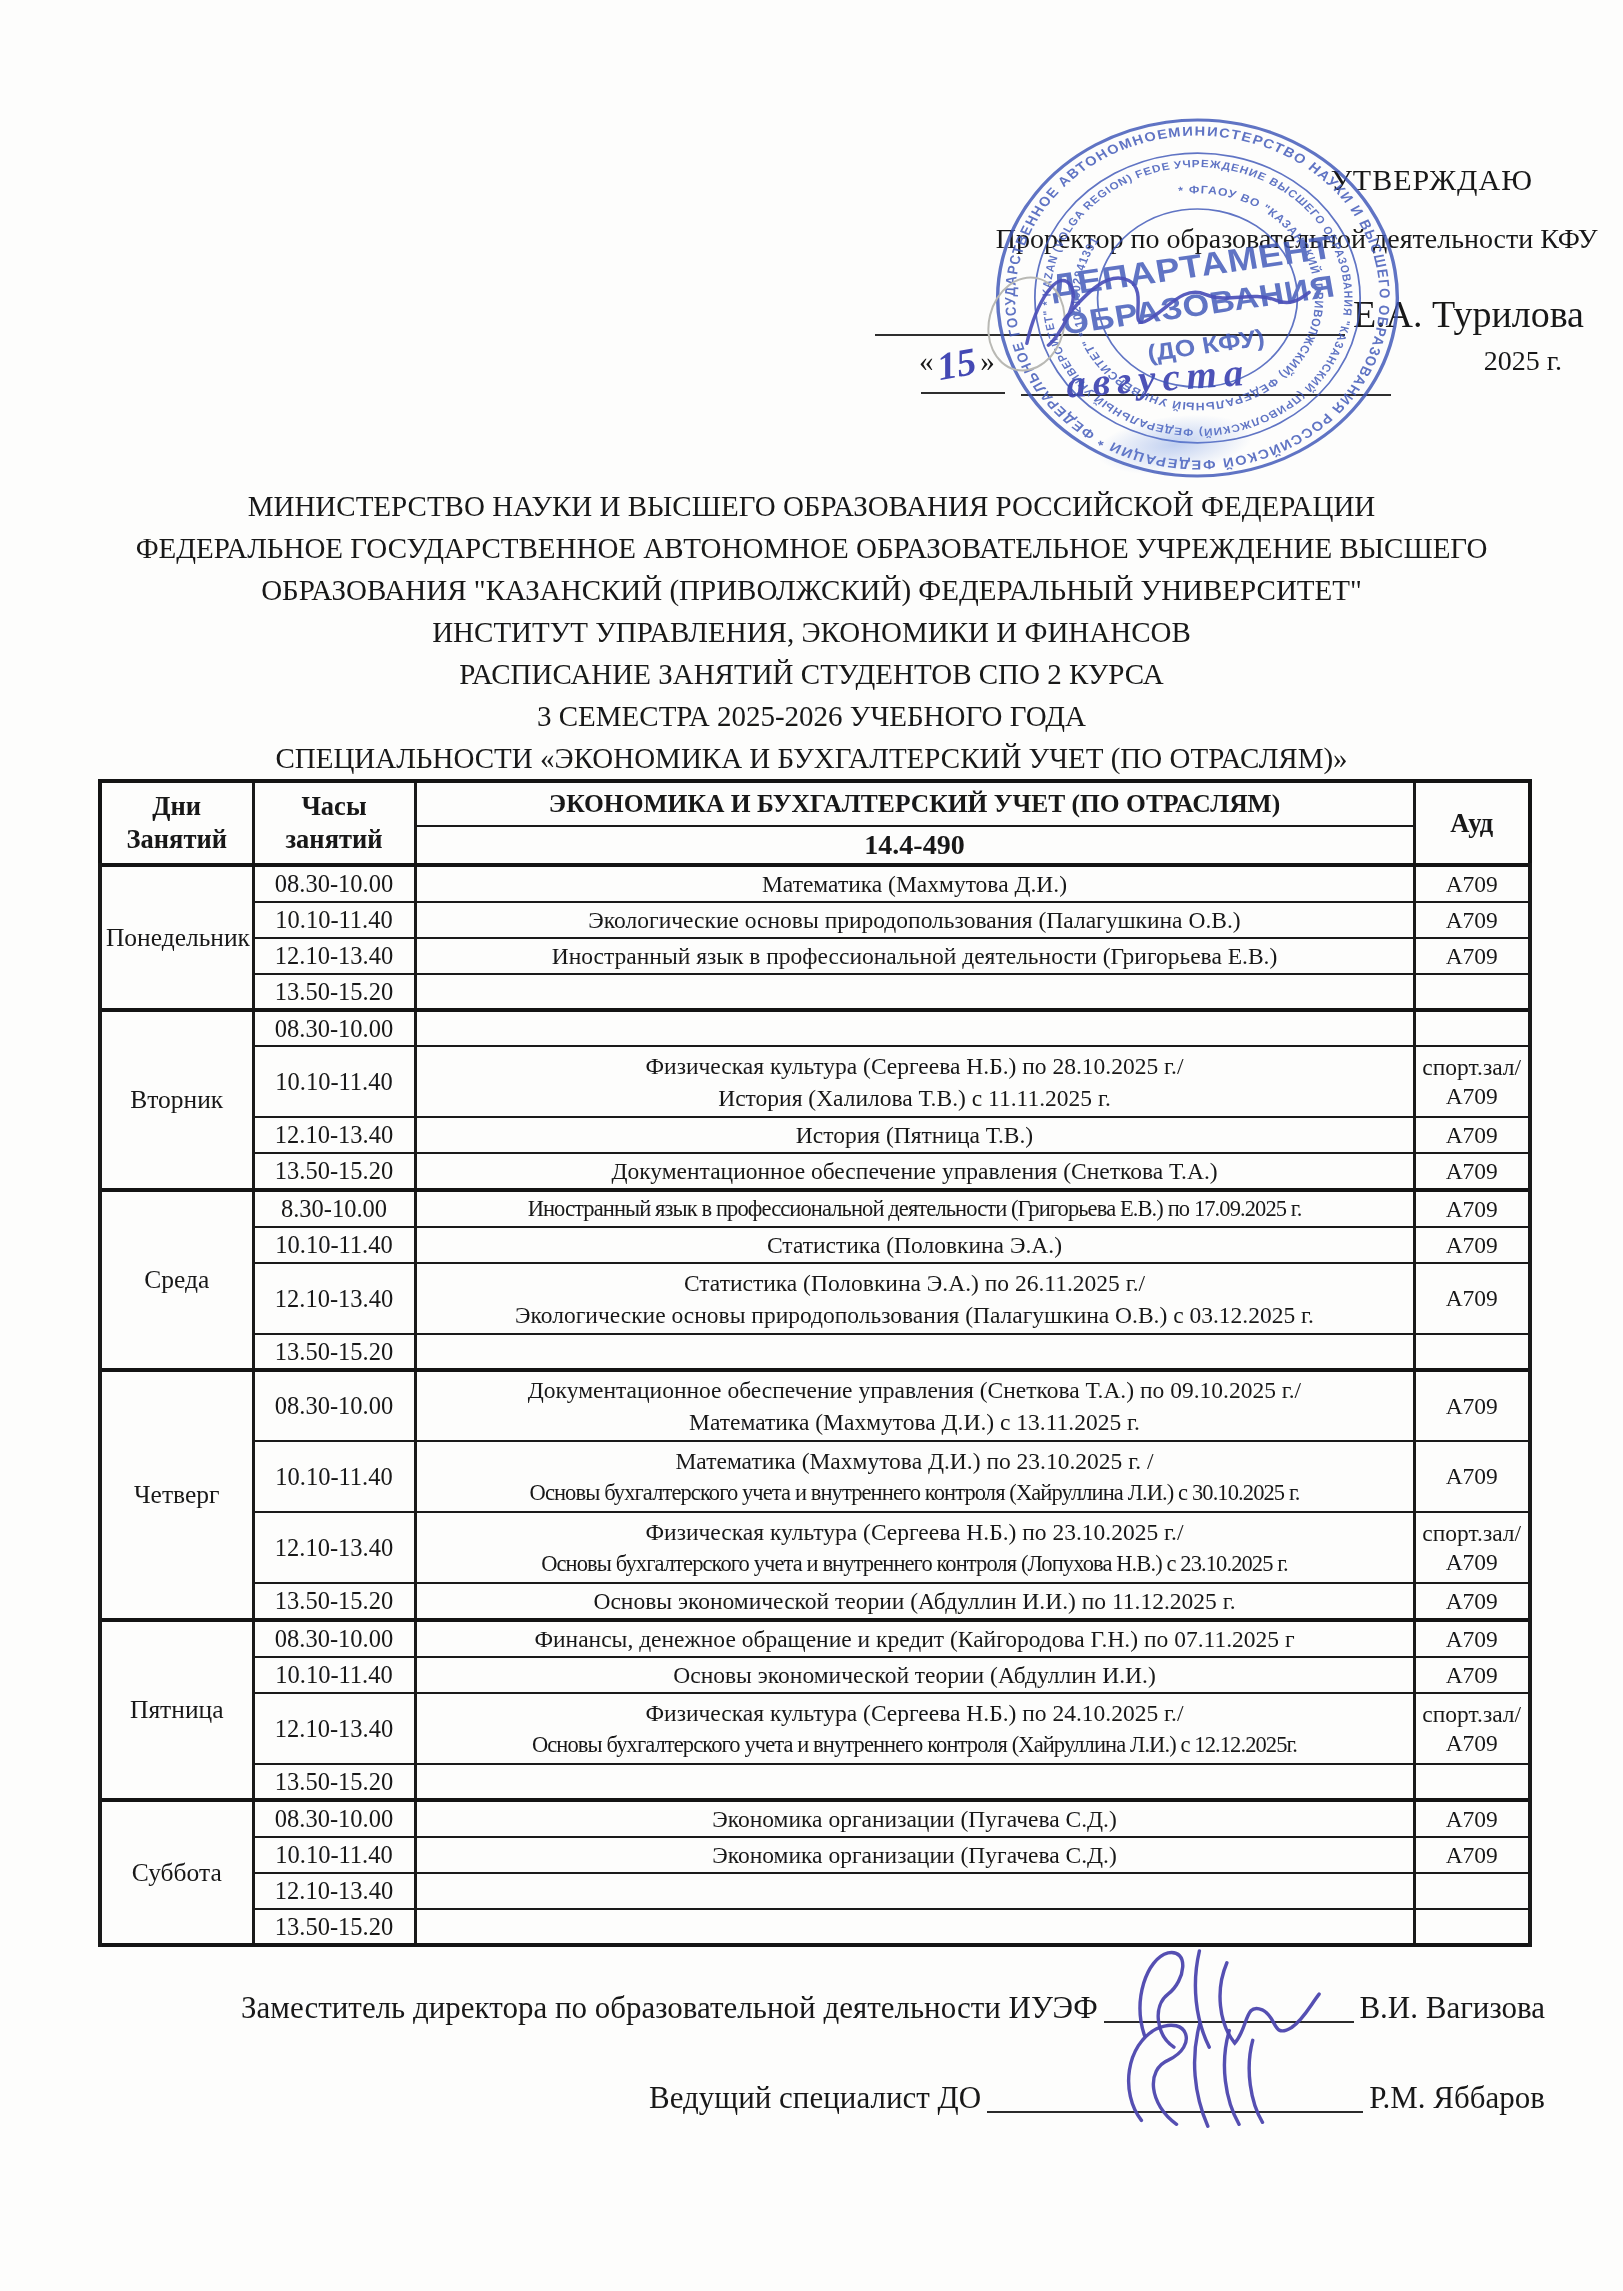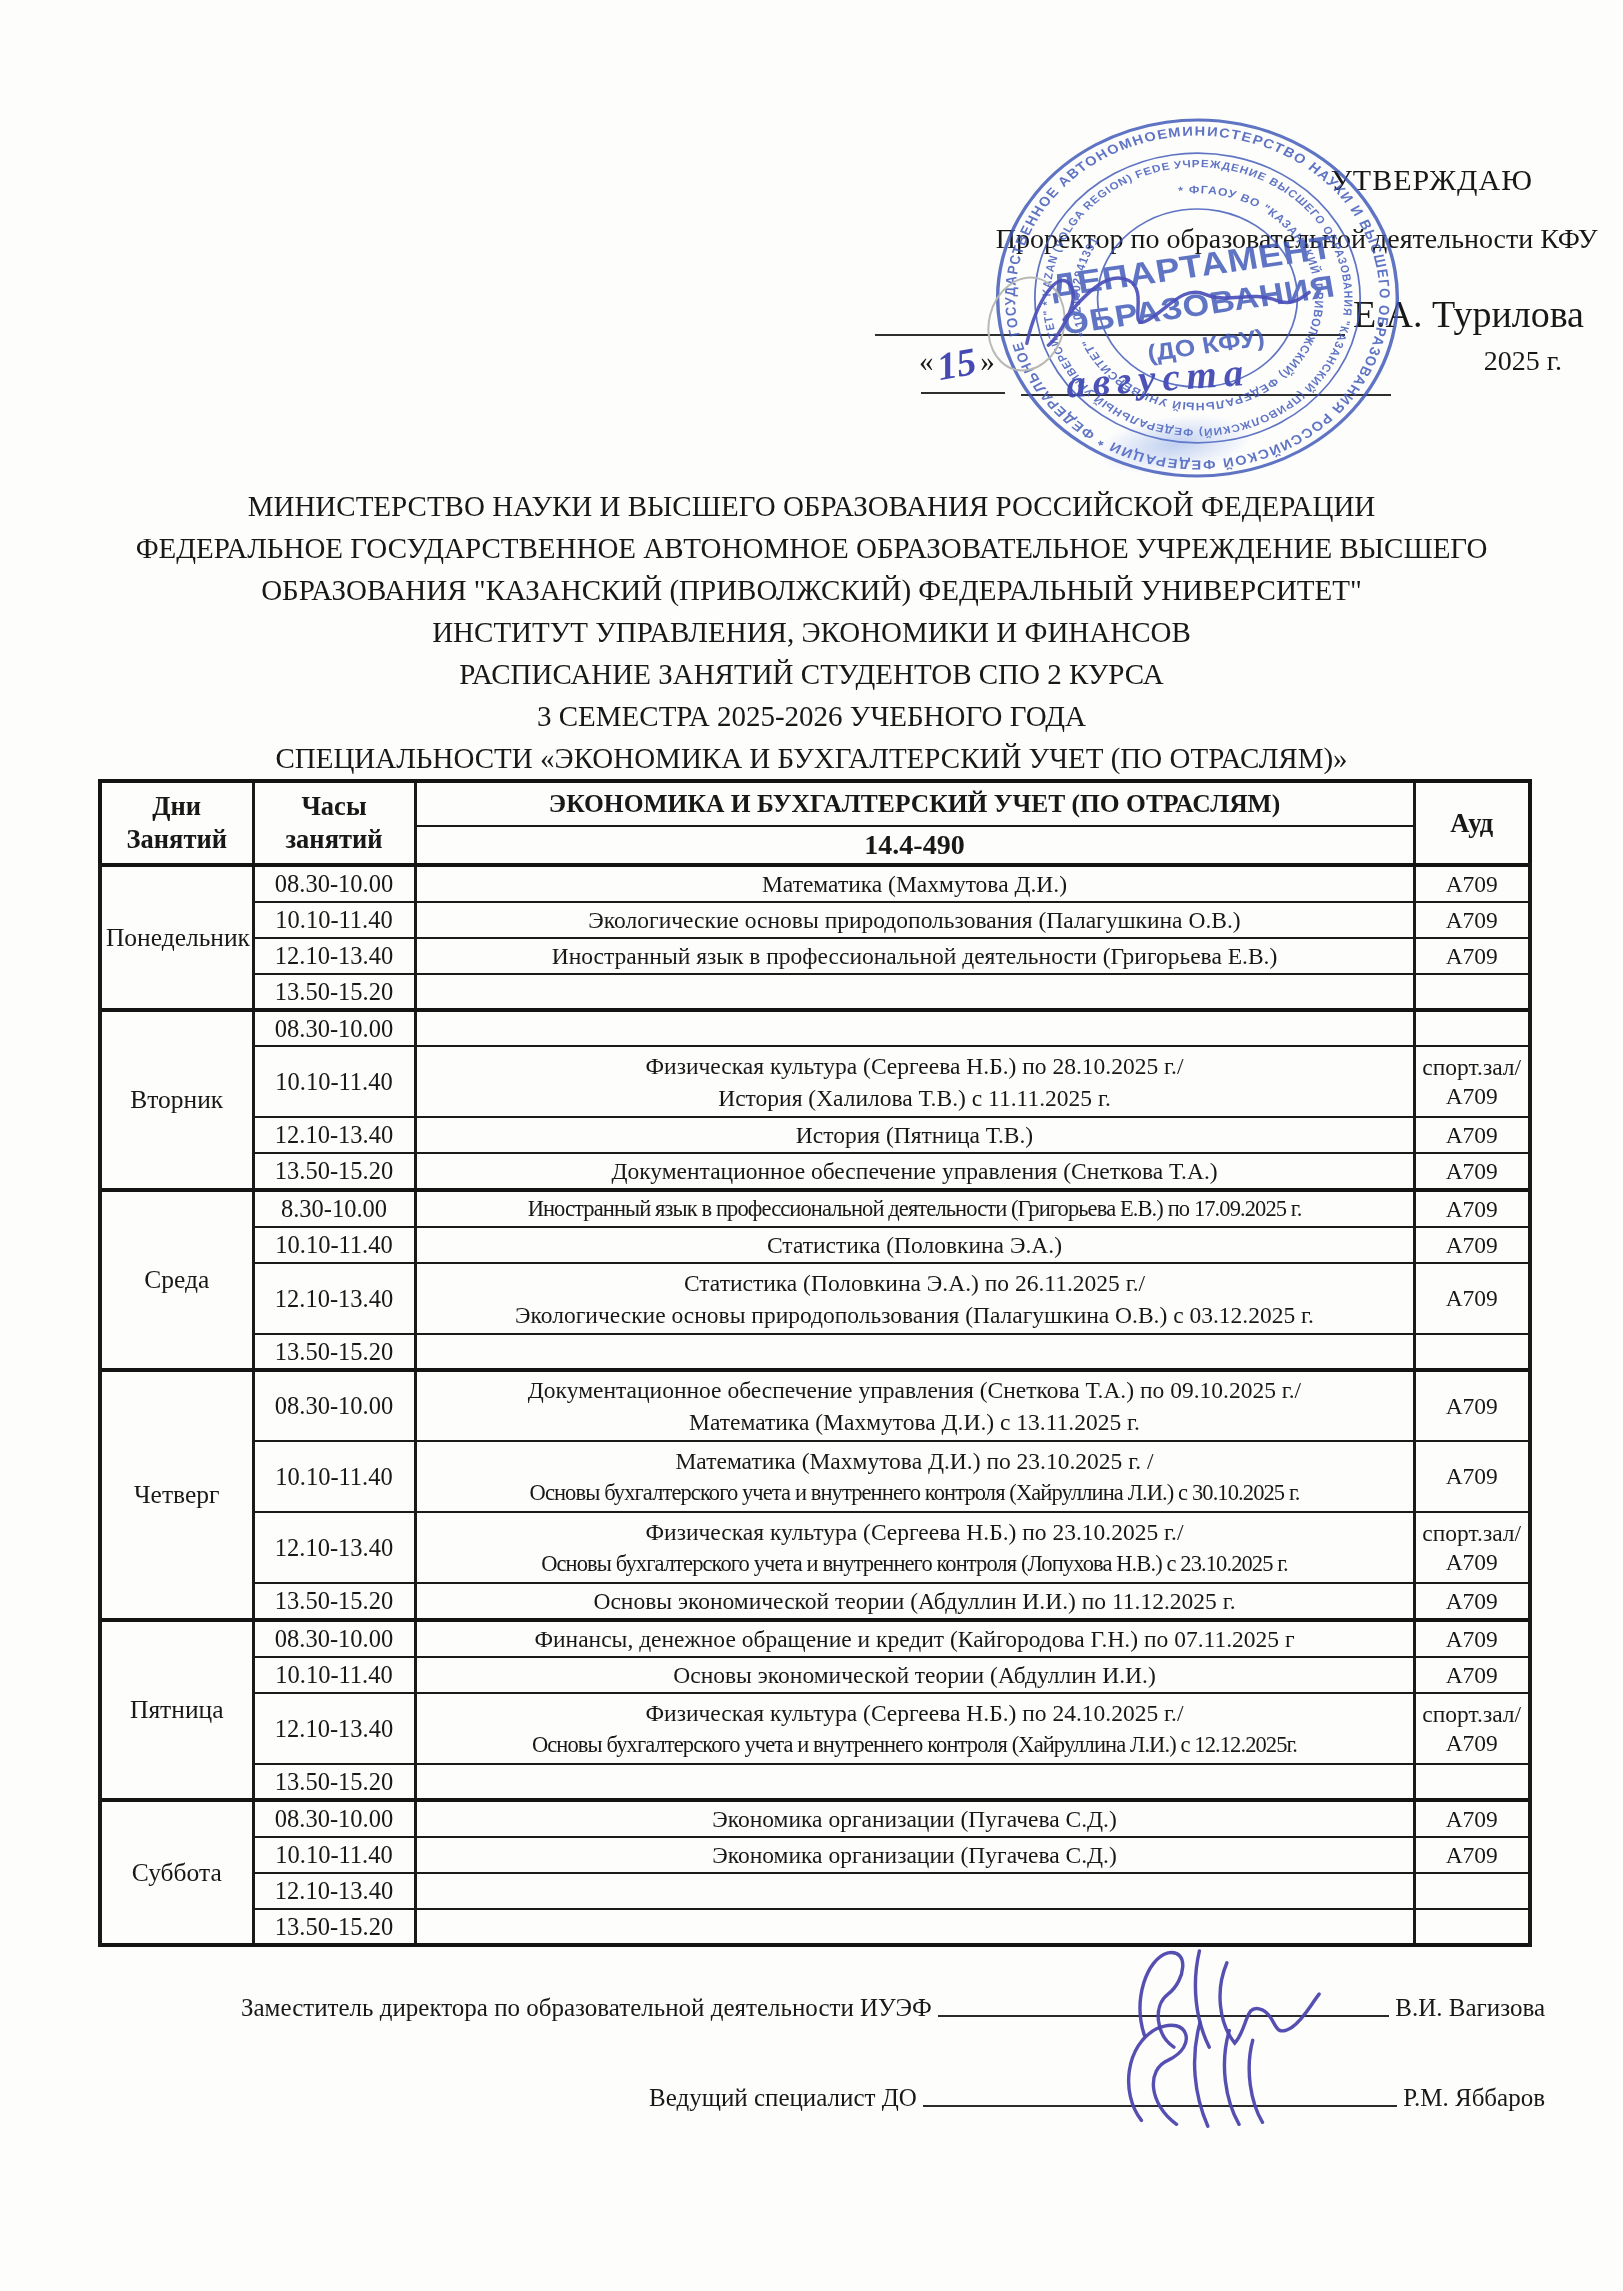--- a/index.html
+++ b/index.html
@@ -38,21 +38,21 @@
   .th-prog{font-size:25.5px;border-bottom-width:2.9px !important;}
   .th-group{font-size:28px;}
   tr.hrow1{height:45px;} tr.hrow2{height:39px;}
   tr.s{height:36px;} tr.t{height:71px;}
   td.day{font-size:25.5px;border-left-width:4.9px;}
   td.time{font-size:24.5px;}
   td.subj{font-size:23.5px;line-height:32px;}
   td.subj .long{letter-spacing:-0.9px;font-size:22.5px;}
   td.room{font-size:23.5px;font-weight:normal;line-height:29px;border-right-width:4.9px;}
   
-  .sig-row{position:absolute;display:flex;align-items:flex-end;font-size:25px;}
+  .sig-row{position:absolute;display:flex;align-items:flex-start;font-size:31px;}
   .sig-row .sig-line{flex:1;border-bottom:2.9px solid #2b2b2b;margin:0 5.9px 4.9px 5.9px;height:1em;min-width:59px;}
   .sig1{left:241px;top:1990px;width:1304px;}
   .sig2{left:649px;top:2080px;width:896px;}
 </style>
 </head>
 <body>
 
 <div class="page">
 
   <div class="approve-label">УТВЕРЖДАЮ</div>

